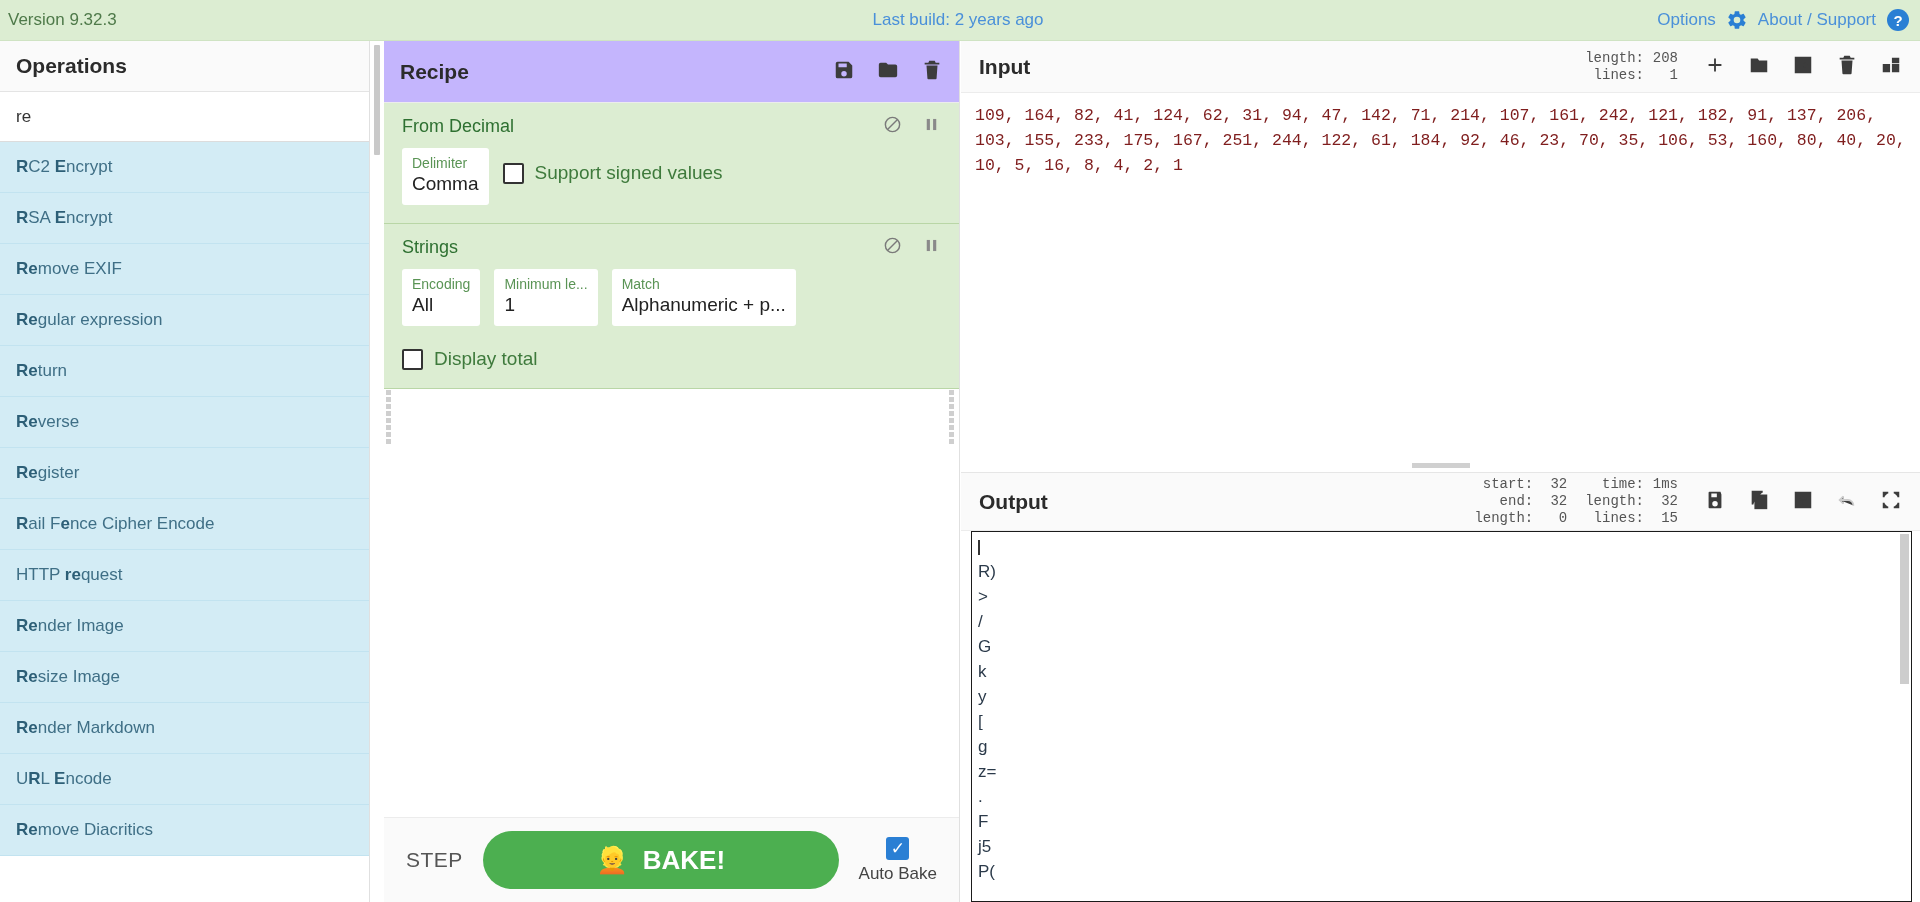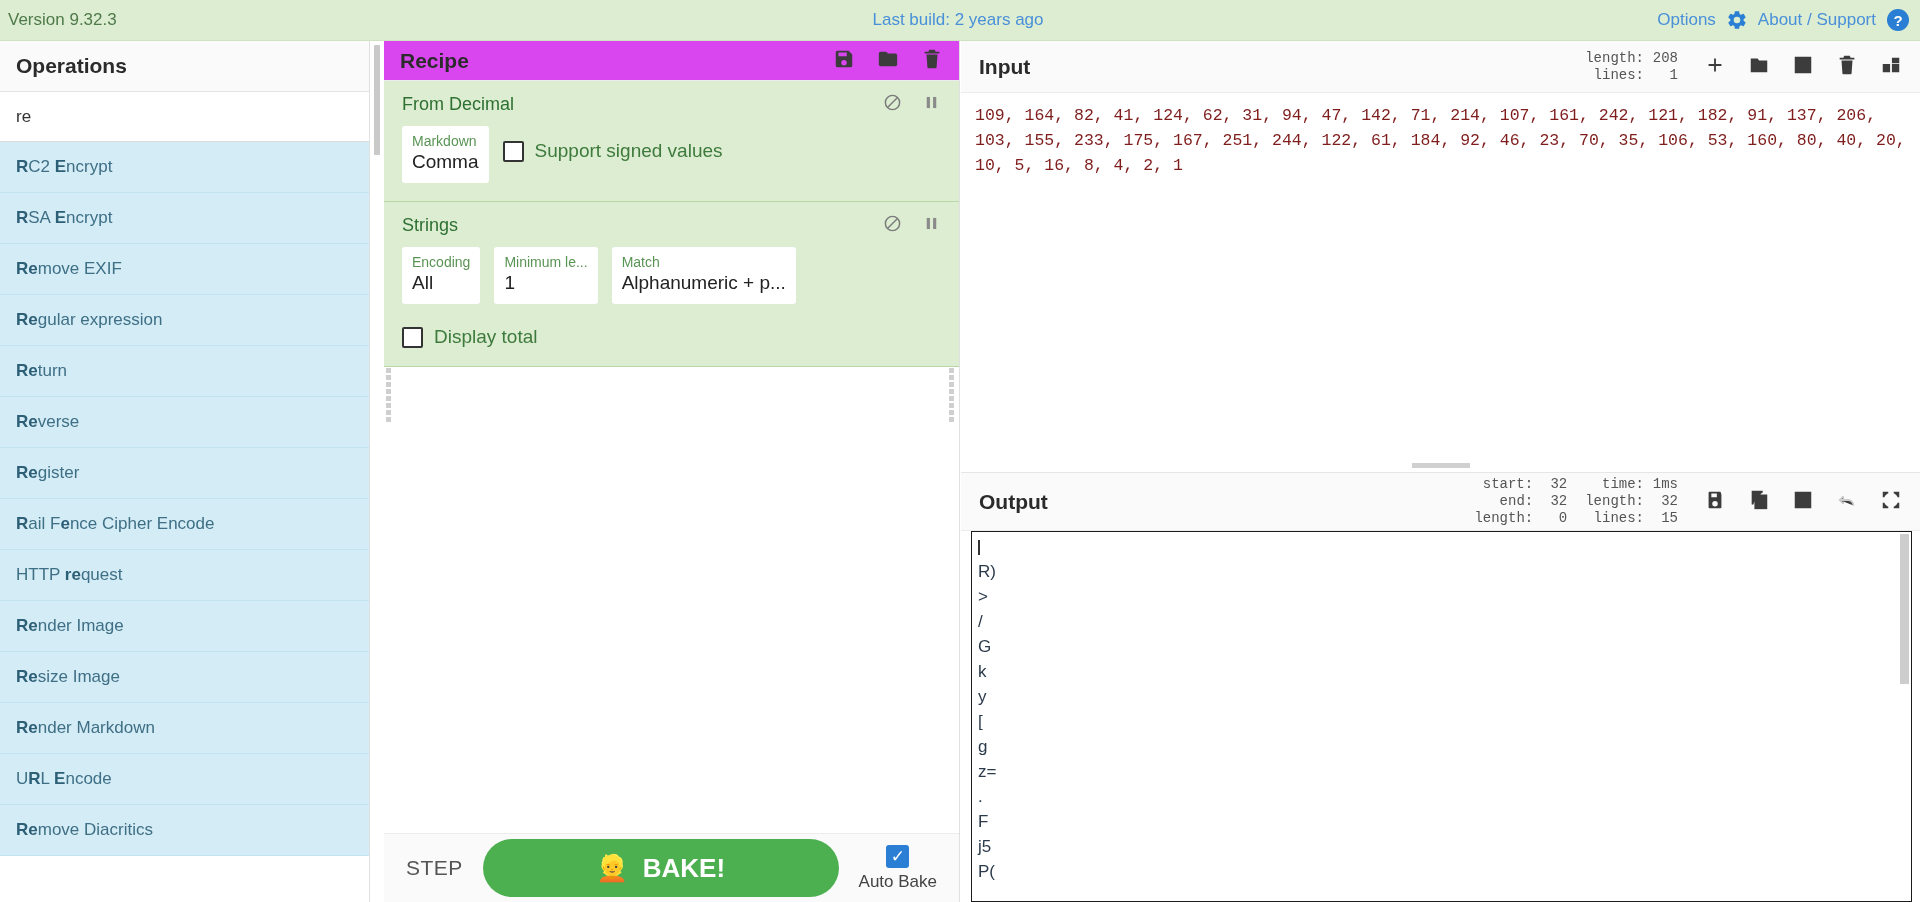--- a/index.html
+++ b/index.html
@@ -62,22 +62,22 @@
   }
   .vsplit .grip { width: 6px; height: 110px; background: #c9c9c9; margin-top: 4px; border-radius: 1px;}
 
   
   #recipe {
     position: absolute; left: 384px; top: 41px; width: 576px; height: 861px;
     background: #fafafa; display: flex; flex-direction: column;
     border-right: 1px solid #e0e0e0;
   }
   .pane-head {
-    height: 40px; display: flex; align-items: center;
-    padding: 12px 16px; background: #d946ef; border-bottom: 1px solid #ececec;
+    height: 62px; display: flex; align-items: center;
+    padding: 12px 16px; background: #c4b5fd; border-bottom: 1px solid #ececec;
   }
   .pane-head .title { font-size: 21px; font-weight: bold; color: #2b2b2b; }
   .pane-head .spacer { flex: 1; }
   .head-icons { display: flex; align-items: center; gap: 22px; }
   .hicon { width: 22px; height: 22px; cursor: pointer; fill: #3c3c3c; }
 
   #recipe-list { background: #fff; }
   .op {
     background: #dcedd2; padding: 12px 18px 18px 18px;
     border-bottom: 1px solid #b9d6a6; position: relative;
@@ -104,21 +104,21 @@
   .args-line2 { margin-top: 22px; }
 
   #recipe-empty { flex: 1; background: #fff; position: relative; }
   .hsplit-dots {
     position: absolute; top: 1px; width: 8px;
     display: flex; flex-direction: column; gap: 2px;
   }
   .hsplit-dots i { width: 5px; height: 5px; background: #cfcfcf; display:block; }
 
   #controls {
-    height: 69px; background: #fafafa; border-top: 1px solid #ececec;
+    height: 85px; background: #fafafa; border-top: 1px solid #ececec;
     display: flex; align-items: center; padding: 0 22px; gap: 20px;
   }
   #step-btn {
     font-size: 21px; color: #555; letter-spacing: .5px; cursor: pointer;
     background: none; border: none; font-family: "Liberation Sans", sans-serif;
   }
   #bake-btn {
     flex: 1; height: 58px; background: #4caf50; border: none; border-radius: 29px;
     color: #fff; font-size: 26px; font-weight: bold; cursor: pointer;
     display: flex; align-items: center; justify-content: center; gap: 14px;
@@ -299,21 +299,21 @@
                 <path d="M6 18L18 6"></path>
               </svg></span>
             <span><svg class="ctrl-ic" viewBox="0 0 24 24" fill="#8a8a8a">
                 <rect x="6" y="5" width="4" height="14"></rect>
                 <rect x="14" y="5" width="4" height="14"></rect>
               </svg></span>
           </span>
         </div>
         <div class="args">
           <div class="arg">
-            <div class="lbl">Markdown</div>
+            <div class="lbl">Delimiter</div>
             <div class="val">Comma</div>
           </div>
           <div class="cb-row" style="margin-top: 14px;">
             <span class="cbox"></span>
             <span class="cb-lbl">Support signed values</span>
           </div>
         </div>
       </div>
       <div class="op">
         <div class="op-head">

